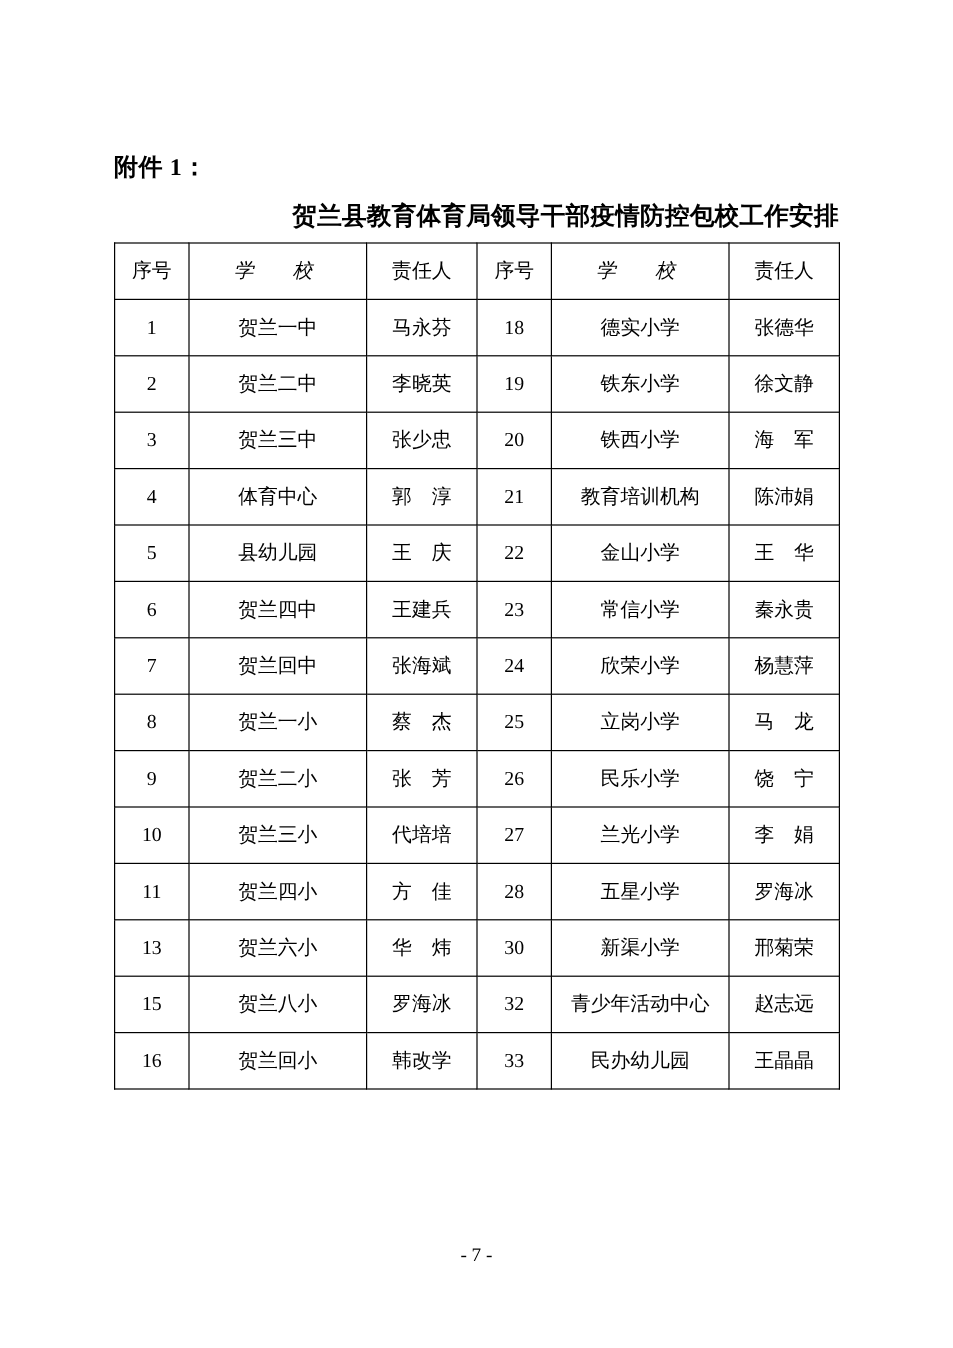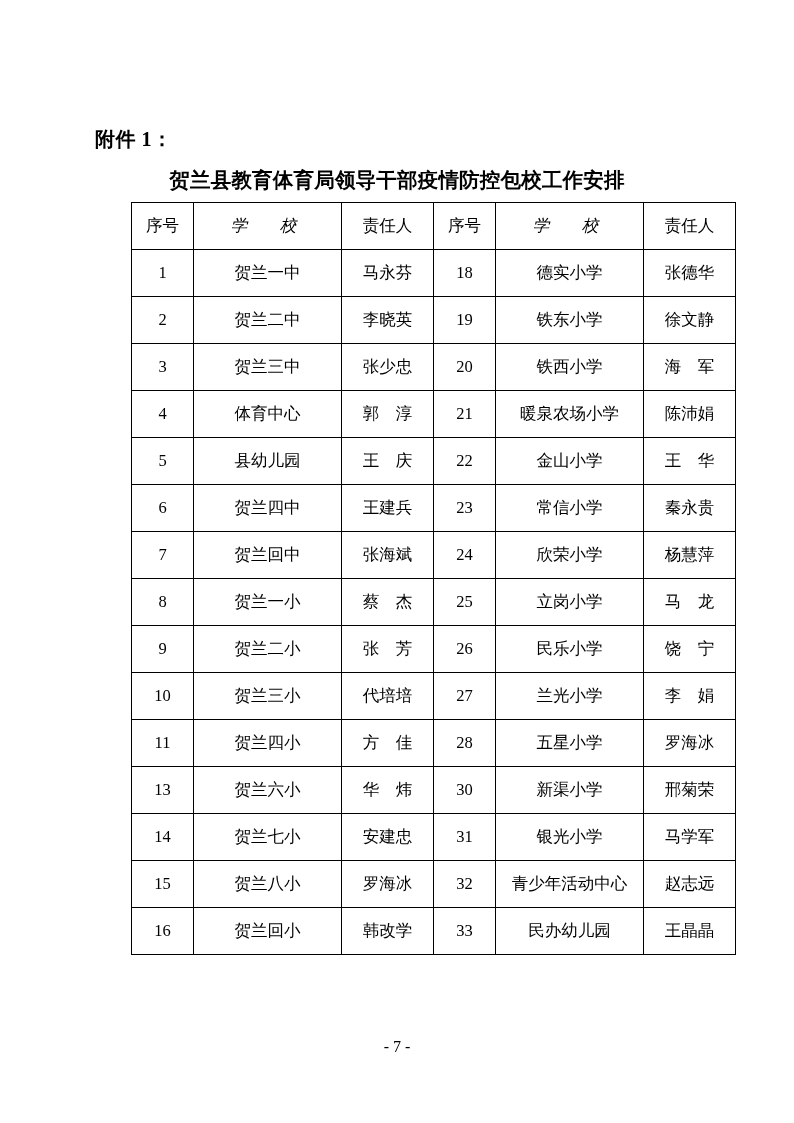--- a/index.html
+++ b/index.html
@@ -29,34 +29,33 @@
     font-size: 20px;
     font-weight: bold;
     letter-spacing: 0.5px;
     font-family: "Liberation Serif", "DejaVu Serif", serif;
   }
   .doc-title {
     position: absolute;
     left: 95px;
     top: 166px;
     width: 604px;
-    text-align: center;
+    text-align: right;
     font-size: 20.5px;
     font-weight: bold;
     letter-spacing: 0.2px;
     font-family: "Liberation Serif", "DejaVu Serif", serif;
   }
   table.main-table {
     position: absolute;
     left: 95px;
     top: 202px;
     width: 604px;
     border-collapse: collapse;
     table-layout: fixed;
-    margin-left: 36px;
   }
   table.main-table td, table.main-table th {
     border: 1.3px solid #000000;
     text-align: center;
     vertical-align: middle;
     height: 46px;
     font-size: 16.5px;
     font-weight: normal;
     padding: 0;
     font-family: "Liberation Serif", "DejaVu Serif", serif;
@@ -129,21 +128,21 @@
         <td>张少忠</td>
         <td>20</td>
         <td>铁西小学</td>
         <td>海　军</td>
       </tr>
       <tr>
         <td>4</td>
         <td>体育中心</td>
         <td>郭　淳</td>
         <td>21</td>
-        <td>暖泉农场小学</td>
+        <td>教育培训机构</td>
         <td>陈沛娟</td>
       </tr>
       <tr>
         <td>5</td>
         <td>县幼儿园</td>
         <td>王　庆</td>
         <td>22</td>
         <td>金山小学</td>
         <td>王　华</td>
       </tr>
@@ -197,28 +196,20 @@
       </tr>
       <tr>
         <td>13</td>
         <td>贺兰六小</td>
         <td>华　炜</td>
         <td>30</td>
         <td>新渠小学</td>
         <td>邢菊荣</td>
       </tr>
       <tr>
-        <td>14</td>
-        <td>贺兰七小</td>
-        <td>安建忠</td>
-        <td>31</td>
-        <td>银光小学</td>
-        <td>马学军</td>
-      </tr>
-      <tr>
         <td>15</td>
         <td>贺兰八小</td>
         <td>罗海冰</td>
         <td>32</td>
         <td>青少年活动中心</td>
         <td>赵志远</td>
       </tr>
       <tr>
         <td>16</td>
         <td>贺兰回小</td>

